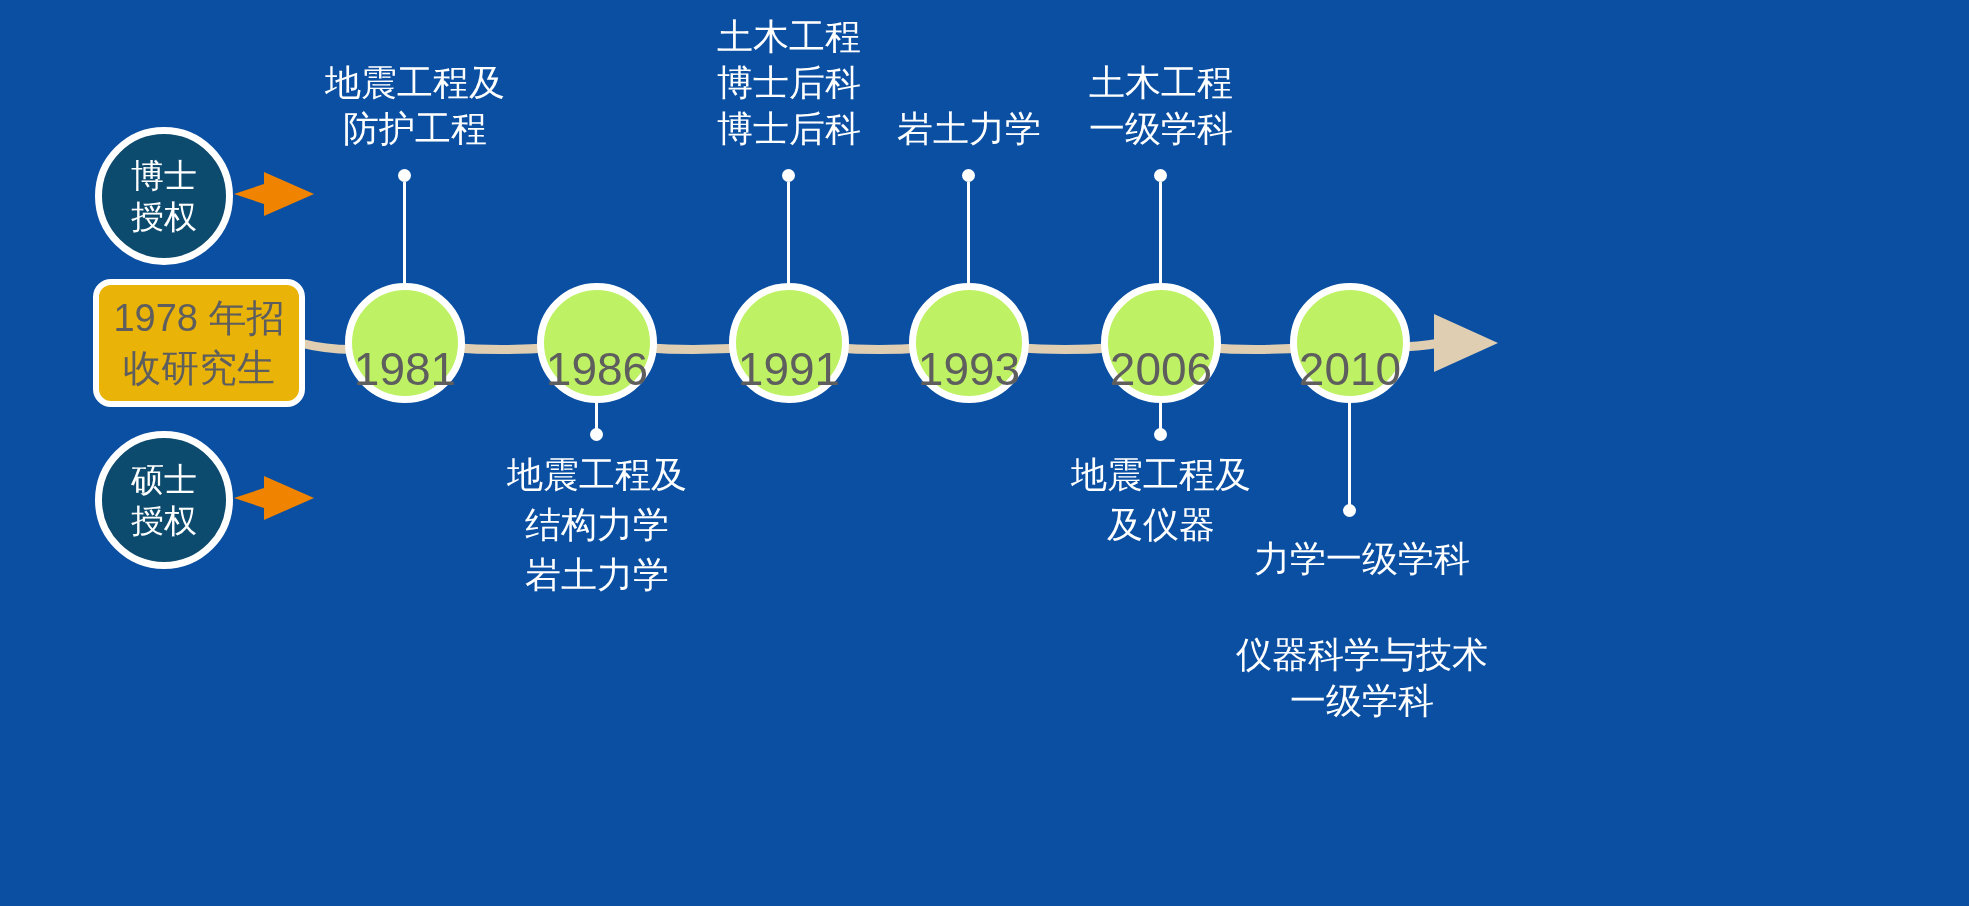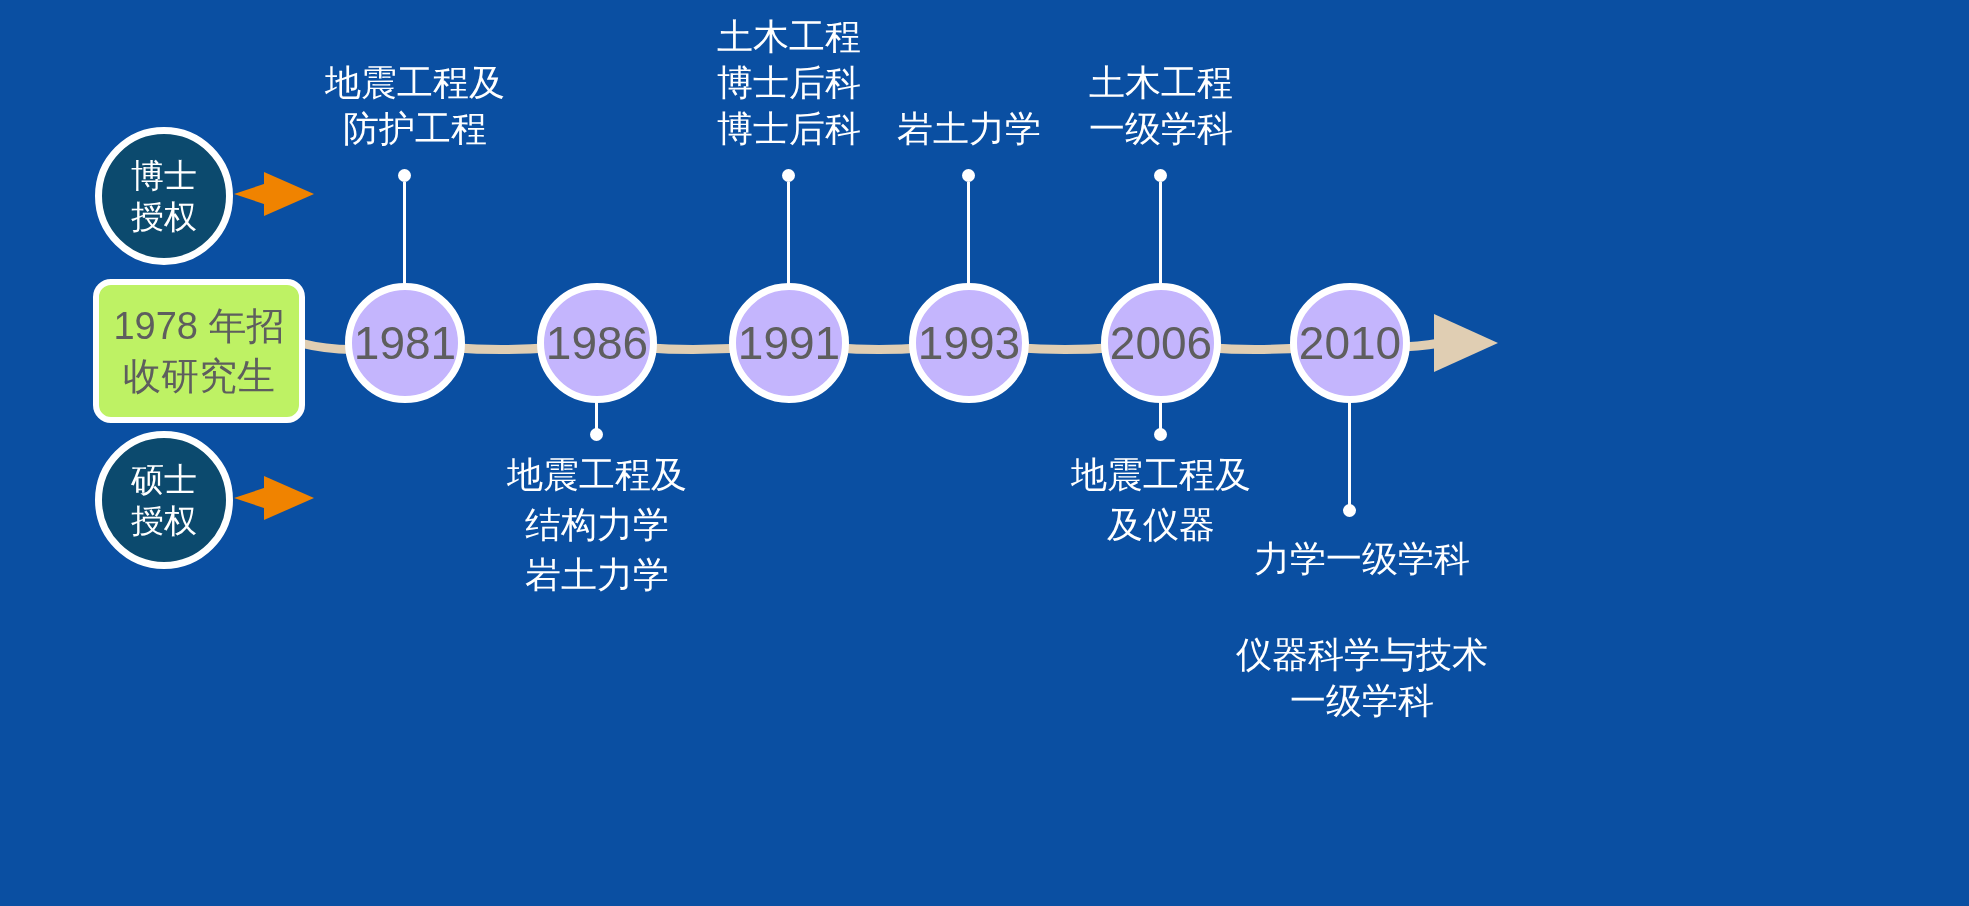--- a/index.html
+++ b/index.html
@@ -31,22 +31,22 @@
   }
   .badge.doctoral { left: 95px; top: 127px; }
   .badge.master   { left: 95px; top: 431px; }
   .badge-arrow { position: absolute; width: 82px; height: 46px; }
   .badge-arrow.a1 { left: 234px; top: 171px; }
   .badge-arrow.a2 { left: 234px; top: 475px; }
 
   .start-box {
     position: absolute;
     left: 93px; top: 279px;
-    width: 212px; height: 144px;
-    background: #bef264;
+    width: 212px; height: 128px;
+    background: #eab308;
     border: 6px solid #FFFFFF;
     border-radius: 18px;
     display: flex; flex-direction: column;
     align-items: center; justify-content: center;
     color: #5E5E5E; font-size: 38px; line-height: 50px;
     text-align: center; white-space: nowrap;
   }
 
   
   .stem {
@@ -57,24 +57,24 @@
   .dot {
     position: absolute;
     width: 13px; height: 13px;
     background: #FFFFFF;
     border-radius: 50%;
   }
   .event-circle {
     position: absolute;
     top: 283px;
     width: 120px; height: 120px;
-    background: #c4b5fd;
+    background: #bef264;
     border: 7px solid #FFFFFF;
     border-radius: 50%;
-    display: flex; align-items: center; justify-content: center;
+    display: flex; align-items: flex-end; justify-content: center;
     color: #5E5E5E; font-size: 46px;
   }
   .evt-label {
     position: absolute;
     transform: translateX(-50%);
     color: #FFFFFF;
     font-size: 36px;
     line-height: 46px;
     text-align: center;
     white-space: nowrap;

